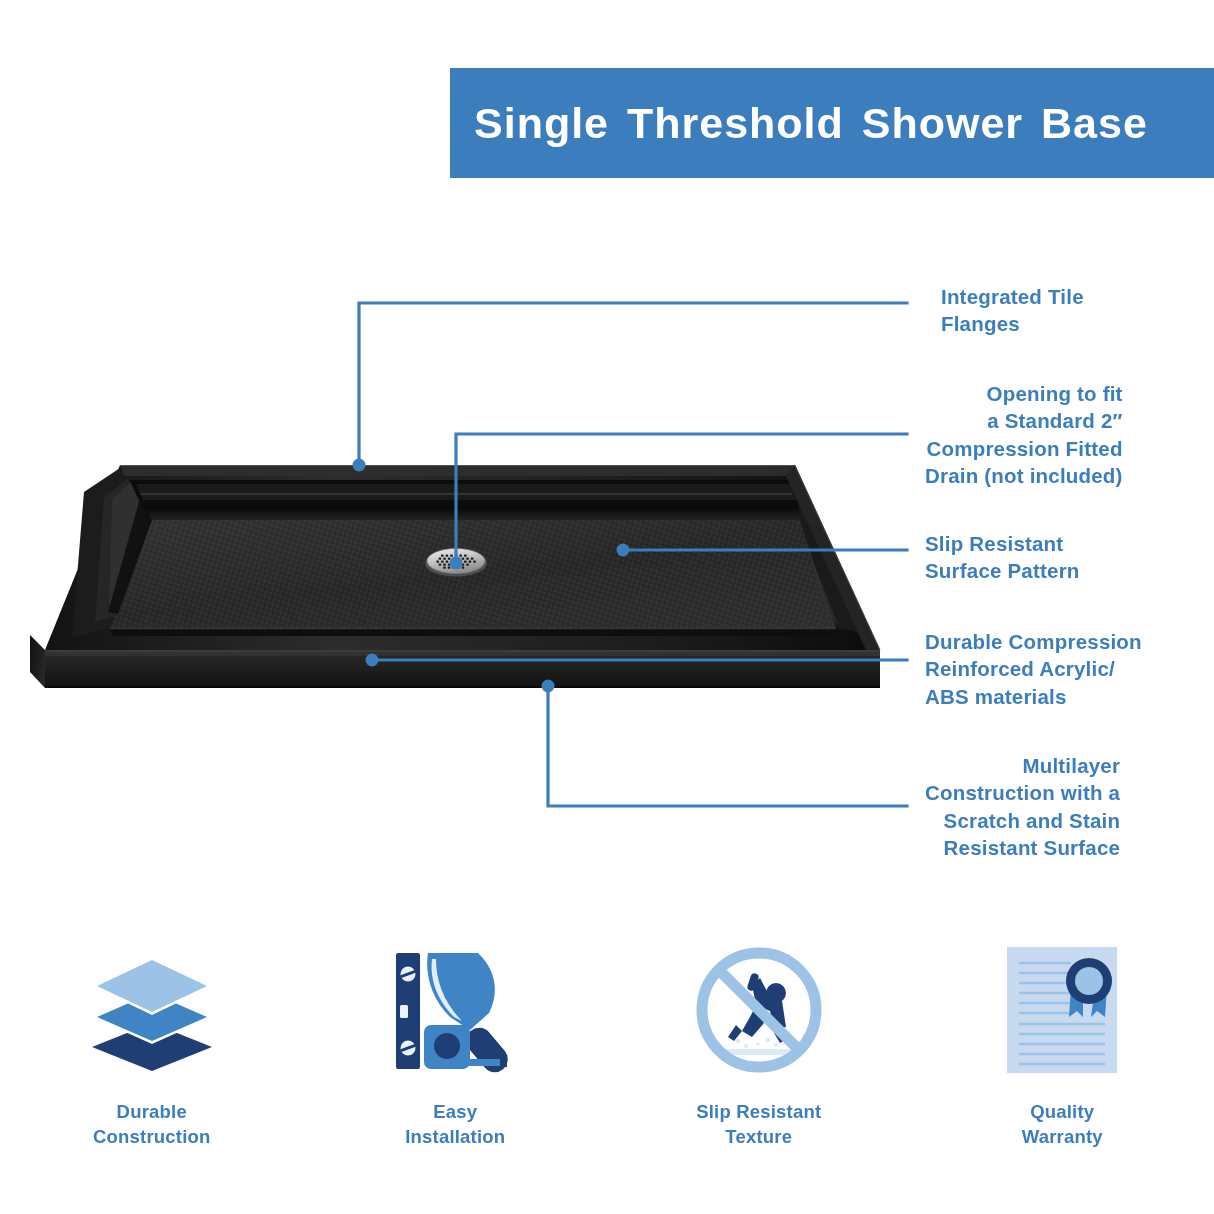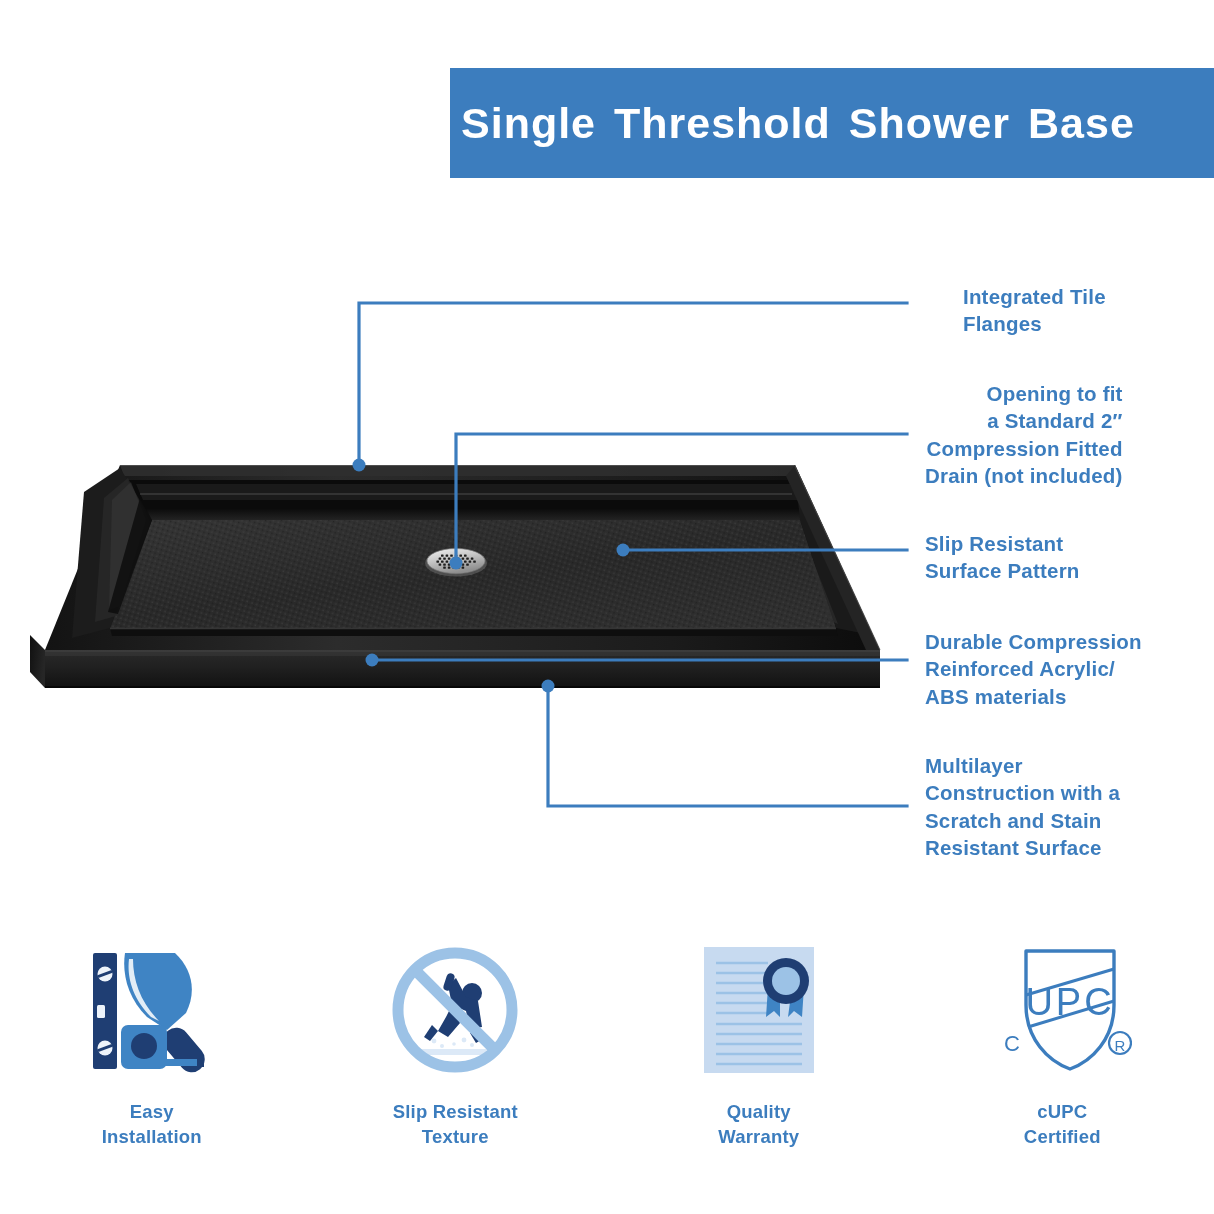--- a/index.html
+++ b/index.html
@@ -20,21 +20,21 @@
   #title-banner {
     position: absolute;
     left: 450px;
     top: 68px;
     width: 764px;
     height: 110px;
     background: #3C7DBE;
     display: flex;
     align-items: center;
     box-sizing: border-box;
-    padding-left: 11px;
+    padding-left: 24px;
   }
   #title-banner .title-text {
     color: #ffffff;
     font-size: 43px;
     font-weight: bold;
     letter-spacing: 1.0px;
     word-spacing: 5px;
     white-space: nowrap;
   }
 
@@ -244,39 +244,52 @@
   <g id="dot-group" fill="#3C7DBE">
       <circle cx="359" cy="465" r="6.5"></circle>
       <circle cx="456" cy="563" r="6.5"></circle>
       <circle cx="623" cy="550" r="6.5"></circle>
       <circle cx="372" cy="660" r="6.5"></circle>
       <circle cx="548" cy="686" r="6.5"></circle>
     </g>
 </svg>
 
 <div id="callout-text-layer">
-    <div class="callout-text" style="left: 963px; top: 283px;">Integrated Tile
+    <div class="callout-text" style="left: 941px; top: 283px;">Integrated Tile
 Flanges</div>
     <div class="callout-text" style="left: 925px; top: 380px; text-align: right;">Opening to fit
 a Standard 2″
 Compression Fitted
 Drain (not included)</div>
     <div class="callout-text" style="left: 925px; top: 530px;">Slip Resistant
 Surface Pattern</div>
     <div class="callout-text" style="left: 925px; top: 628px;">Durable Compression
 Reinforced Acrylic/
 ABS materials</div>
-    <div class="callout-text" style="left: 925px; top: 752px;">Multilayer
+    <div class="callout-text" style="left: 925px; top: 752px; text-align: right;">Multilayer
 Construction with a
 Scratch and Stain
 Resistant Surface</div>
   </div>
 
 <div id="feature-strip">
 
+  <div class="feature-item">
+    <div class="feature-icon">
+      <svg width="132" height="122" viewBox="0 0 132 122" xmlns="http://www.w3.org/2000/svg">
+        <polygon points="66,74 126,98 66,122 6,98" fill="#1F3E73"></polygon>
+        <polygon points="66,41 126,68 66,95 6,68" fill="#FFFFFF"></polygon>
+        <polygon points="66,44 121,68 66,92 11,68" fill="#3F84C4"></polygon>
+        <polygon points="66,8 126,37 66,66 6,37" fill="#FFFFFF"></polygon>
+        <polygon points="66,11 121,37 66,63 11,37" fill="#9CC2E6"></polygon>
+      </svg>
+    </div>
+    <div class="feature-label">Durable
+Construction</div>
+  </div>
 
   <div class="feature-item">
     <div class="feature-icon">
       <svg width="126" height="126" viewBox="0 0 126 126" xmlns="http://www.w3.org/2000/svg">
 
         <rect x="4" y="6" width="24" height="116" rx="2" fill="#1F3E73"></rect>
         <circle cx="16" cy="27" r="7.5" fill="#EDF3FA"></circle>
         <rect x="8.5" y="25.6" width="15" height="2.8" fill="#1F3E73" transform="rotate(-20 16 27)"></rect>
         <circle cx="16" cy="101" r="7.5" fill="#EDF3FA"></circle>
         <rect x="8.5" y="99.6" width="15" height="2.8" fill="#1F3E73" transform="rotate(-20 16 101)"></rect>
@@ -346,31 +359,14 @@
 
         <circle cx="86" cy="38" r="23" fill="#1F3E73"></circle>
         <circle cx="86" cy="38" r="14" fill="#9CC2E6"></circle>
       </svg>
     </div>
     <div class="feature-label">Quality
 Warranty</div>
   </div>
 
 
-  <div class="feature-item">
-    <div class="feature-icon">
-      <svg width="140" height="134" viewBox="0 0 140 134" xmlns="http://www.w3.org/2000/svg">
-        <path d="M34 8 L122 8 L122 62 C122 96 100 118 78 126 C56 118 34 96 34 62 Z" fill="none" stroke="#3C7DBE" stroke-width="3.4" stroke-linejoin="round"></path>
-        <line x1="34" y1="52" x2="122" y2="26" stroke="#3C7DBE" stroke-width="3"></line>
-        <line x1="36" y1="84" x2="122" y2="58" stroke="#3C7DBE" stroke-width="3"></line>
-        <text x="78" y="72" text-anchor="middle" fill="#3C7DBE" font-family="'Liberation Sans', sans-serif" font-size="38" letter-spacing="3">UPC</text>
-        <text x="12" y="108" fill="#3C7DBE" font-family="'Liberation Sans', sans-serif" font-size="22">C</text>
-        <g>
-          <circle cx="128" cy="100" r="11" fill="none" stroke="#3C7DBE" stroke-width="2.2"></circle>
-          <text x="128" y="108" text-anchor="middle" fill="#3C7DBE" font-family="'Liberation Sans', sans-serif" font-size="15">R</text>
-        </g>
-      </svg>
-    </div>
-    <div class="feature-label">cUPC
-Certified</div>
-  </div>
 
 </div>
 
 </body></html>

